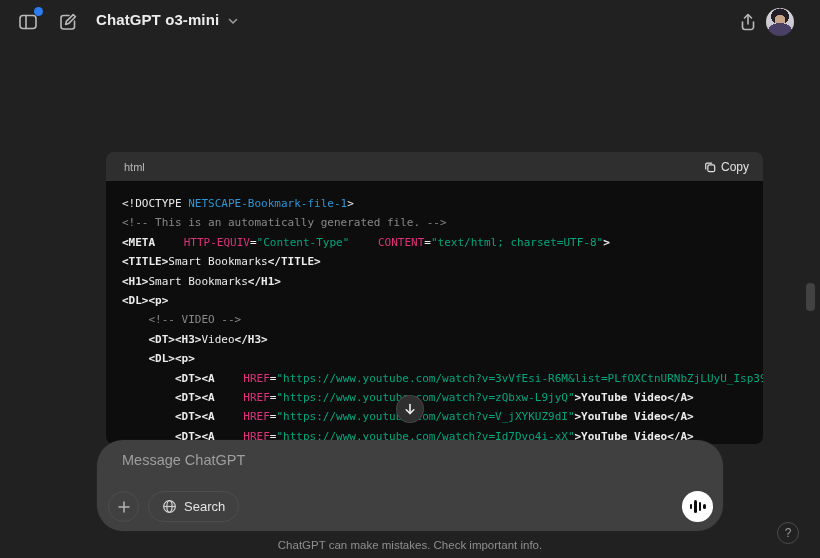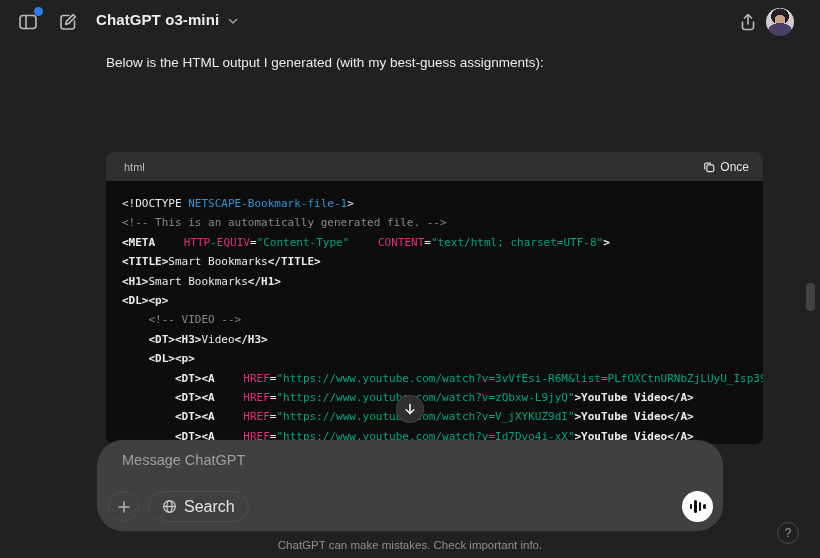--- a/index.html
+++ b/index.html
@@ -99,21 +99,21 @@
   .composer-actions {
     position:absolute; left:11px; bottom:9px; display:flex; gap:9px; align-items:center;
   }
   .pill-btn {
     height:31px; border:1px solid #4d4d4d; border-radius:16px; color:#c9c9c9;
     display:flex; align-items:center; justify-content:center; cursor:pointer;
     background:transparent;
   }
   .plus-btn { width:31px; font-size:18px; font-weight:400; color:#b4b4b4; }
   .search-btn { padding:0 13px; gap:7px; }
-  .search-label { font-size:16px; color:#e3e3e3; }
+  .search-label { font-size:13px; color:#e3e3e3; }
   .voice-btn {
     position:absolute; right:10px; bottom:9px; width:31px; height:31px;
     border-radius:50%; background:#ffffff; display:flex; align-items:center;
     justify-content:center; gap:2px; cursor:pointer;
   }
   .voice-btn i { display:block; width:2.5px; border-radius:2px; background:#0d0d0d; }
   .vb1{height:5px;} .vb2{height:13px;} .vb3{height:9px;} .vb4{height:5px;}
 
   
   .footer-note {
@@ -159,31 +159,30 @@
       <svg width="20" height="20" viewBox="0 0 20 20" fill="none" stroke="#b9b9b9" stroke-width="1.6" stroke-linecap="round" stroke-linejoin="round">
         <path d="M10 12V3"></path>
         <polyline points="6.5,6 10,2.5 13.5,6"></polyline>
         <path d="M4.5 10v5A2.5 2.5 0 0 0 7 17.5h6a2.5 2.5 0 0 0 2.5-2.5v-5"></path>
       </svg>
     </div>
     <div class="avatar"></div>
   </header>
 
   <main class="content">
-    <p class="msg-para">Below is the HTML output I generated (with my best-guess assignments):</p>
 
     <section class="code-block">
       <div class="code-header">
         <span class="code-lang">html</span>
         <span class="copy-btn">
           <svg width="12" height="12" viewBox="0 0 14 14" fill="none" stroke="currentColor" stroke-width="1.4" stroke-linejoin="round">
             <rect x="4.5" y="4.5" width="8" height="8" rx="1.8"></rect>
             <path d="M9.5 2.5h-6A1.5 1.5 0 0 0 2 4v6"></path>
           </svg>
-          <span>Once</span>
+          <span>Copy</span>
         </span>
       </div>
       <pre class="code-body"><div class="code-line"><span class="seg-plain">&lt;!DOCTYPE </span><span class="seg-blue">NETSCAPE-Bookmark-file-1</span><span class="seg-plain">&gt;</span></div><div class="code-line"><span class="seg-comment">&lt;!-- This is an automatically generated file. --&gt;</span></div><div class="code-line"><span class="seg-tag">&lt;META</span><span class="seg-plain"> </span><span class="seg-attr">HTTP-EQUIV</span><span class="seg-plain">=</span><span class="seg-str">"Content-Type"</span><span class="seg-plain"> </span><span class="seg-attr">CONTENT</span><span class="seg-plain">=</span><span class="seg-str">"text/html; charset=UTF-8"</span><span class="seg-tag">&gt;</span></div><div class="code-line"><span class="seg-tag">&lt;TITLE&gt;</span><span class="seg-plain">Smart Bookmarks</span><span class="seg-tag">&lt;/TITLE&gt;</span></div><div class="code-line"><span class="seg-tag">&lt;H1&gt;</span><span class="seg-plain">Smart Bookmarks</span><span class="seg-tag">&lt;/H1&gt;</span></div><div class="code-line"><span class="seg-tag">&lt;DL&gt;&lt;p&gt;</span></div><div class="code-line"><span class="seg-plain">    </span><span class="seg-comment">&lt;!-- VIDEO --&gt;</span></div><div class="code-line"><span class="seg-plain">    </span><span class="seg-tag">&lt;DT&gt;&lt;H3&gt;</span><span class="seg-plain">Video</span><span class="seg-tag">&lt;/H3&gt;</span></div><div class="code-line"><span class="seg-plain">    </span><span class="seg-tag">&lt;DL&gt;&lt;p&gt;</span></div><div class="code-line"><span class="seg-plain">        </span><span class="seg-tag">&lt;DT&gt;&lt;A</span><span class="seg-plain"> </span><span class="seg-attr">HREF</span><span class="seg-plain">=</span><span class="seg-str">"https://www.youtube.com/watch?v=3vVfEsi-R6M&amp;list=PLfOXCtnURNbZjLUyU_Isp39</span></div><div class="code-line"><span class="seg-plain">        </span><span class="seg-tag">&lt;DT&gt;&lt;A</span><span class="seg-plain"> </span><span class="seg-attr">HREF</span><span class="seg-plain">=</span><span class="seg-str">"https://www.youtube.com/watch?v=zQbxw-L9jyQ"</span><span class="seg-tag">&gt;YouTube Video&lt;/A&gt;</span></div><div class="code-line"><span class="seg-plain">        </span><span class="seg-tag">&lt;DT&gt;&lt;A</span><span class="seg-plain"> </span><span class="seg-attr">HREF</span><span class="seg-plain">=</span><span class="seg-str">"https://www.youtube.com/watch?v=V_jXYKUZ9dI"</span><span class="seg-tag">&gt;YouTube Video&lt;/A&gt;</span></div><div class="code-line"><span class="seg-plain">        </span><span class="seg-tag">&lt;DT&gt;&lt;A</span><span class="seg-plain"> </span><span class="seg-attr">HREF</span><span class="seg-plain">=</span><span class="seg-str">"https://www.youtube.com/watch?v=Id7Dvo4i-xX"</span><span class="seg-tag">&gt;YouTube Video&lt;/A&gt;</span></div></pre>
     </section>
   </main>
 
   <div class="scroll-down">
     <svg width="14" height="14" viewBox="0 0 14 14" fill="none" stroke="currentColor" stroke-width="1.6" stroke-linecap="round" stroke-linejoin="round">
       <path d="M7 2.5v9"></path>
       <polyline points="3.2,7.8 7,11.5 10.8,7.8"></polyline>

